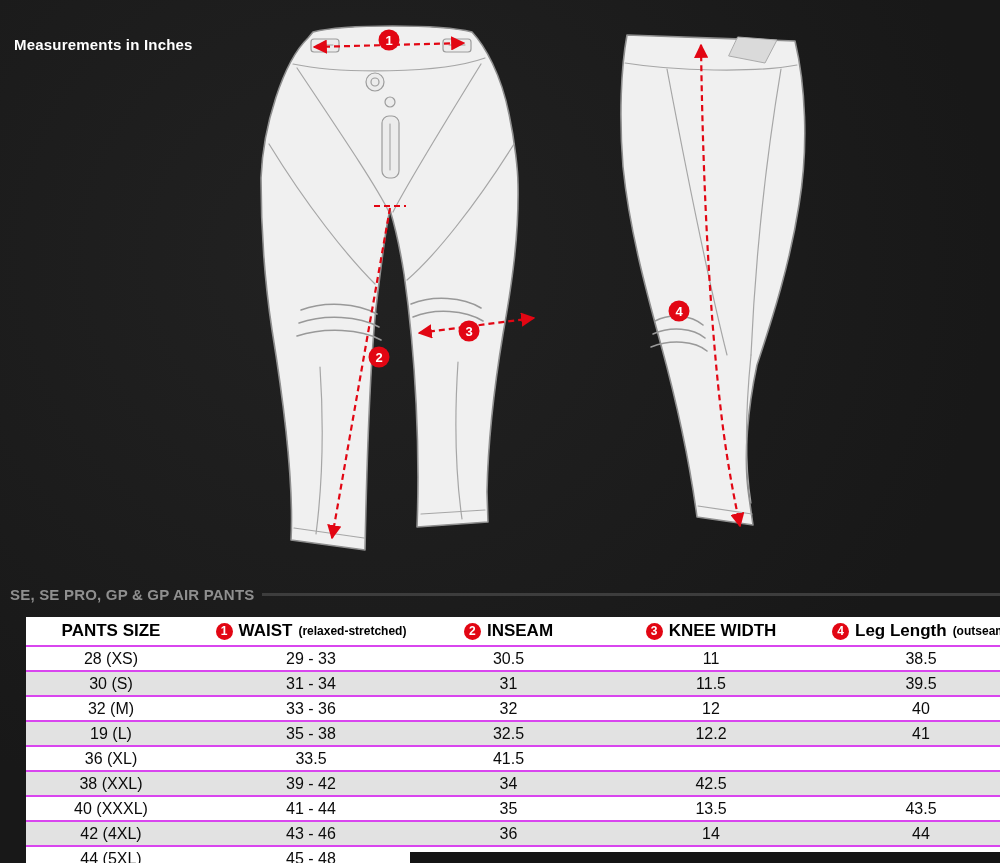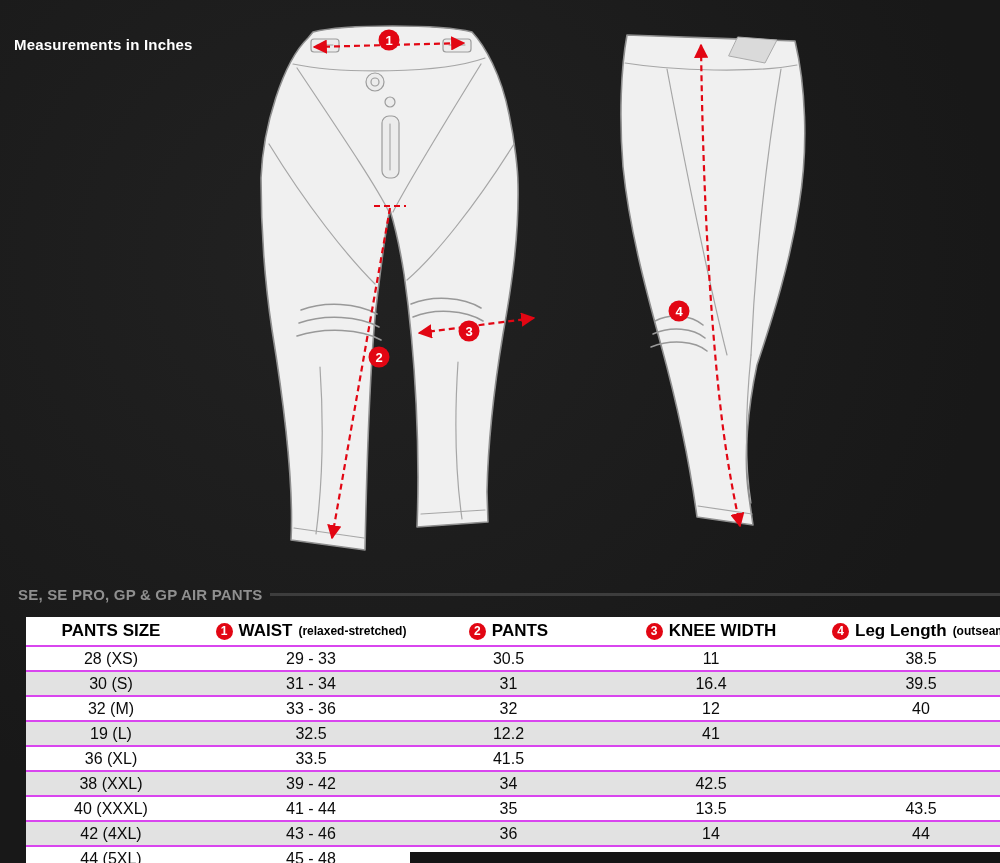--- a/index.html
+++ b/index.html
@@ -12,21 +12,21 @@
     position:absolute;left:14px;top:8px;color:#fff;
     font-size:15px;font-weight:700;letter-spacing:.2px;margin-top:28px;
   }
   .art{position:absolute;left:0;top:0;}
   .section-row{
     position:absolute;left:0;top:586px;width:1000px;
     display:flex;align-items:center;
   }
   .section-title{
     color:#8f8f8f;font-size:15px;font-weight:700;white-space:nowrap;
-    padding-left:18px;letter-spacing:.2px;
+    padding-left:10px;letter-spacing:.2px;
   }
   .section-line{flex:1;height:3px;background:#3d3d3d;margin-left:8px;}
   .size-table{
     position:absolute;left:26px;top:617px;width:985px;background:#fff;
   }
   .thead{
     display:grid;grid-template-columns:170px 230px 165px 240px 180px;
     height:28px;align-items:center;background:#fff;
   }
   .hcell{
@@ -151,21 +151,21 @@
       <div class="hcell">
         <span>PANTS SIZE</span>
       </div>
       <div class="hcell">
         <span class="badge">1</span>
         <span>WAIST</span>
         <span class="hsub">(relaxed-stretched)</span>
       </div>
       <div class="hcell">
         <span class="badge">2</span>
-        <span>PANTS</span>
+        <span>INSEAM</span>
       </div>
       <div class="hcell">
         <span class="badge">3</span>
         <span>KNEE WIDTH</span>
       </div>
       <div class="hcell">
         <span class="badge">4</span>
         <span>Leg Length</span>
         <span class="hsub">(outseam)</span>
       </div>
@@ -175,32 +175,33 @@
           <div class="tcell">28 (XS)</div>
           <div class="tcell">29 - 33</div>
           <div class="tcell">30.5</div>
           <div class="tcell">11</div>
           <div class="tcell">38.5</div>
         </div>
         <div class="trow alt">
           <div class="tcell">30 (S)</div>
           <div class="tcell">31 - 34</div>
           <div class="tcell">31</div>
-          <div class="tcell">16.4</div>
+          <div class="tcell">11.5</div>
           <div class="tcell">39.5</div>
         </div>
         <div class="trow">
           <div class="tcell">32 (M)</div>
           <div class="tcell">33 - 36</div>
           <div class="tcell">32</div>
           <div class="tcell">12</div>
           <div class="tcell">40</div>
         </div>
         <div class="trow alt">
           <div class="tcell">19 (L)</div>
+          <div class="tcell">35 - 38</div>
           <div class="tcell">32.5</div>
           <div class="tcell">12.2</div>
           <div class="tcell">41</div>
         </div>
         <div class="trow">
           <div class="tcell">36 (XL)</div>
           <div class="tcell">33.5</div>
           <div class="tcell">41.5</div>
         </div>
         <div class="trow alt">

